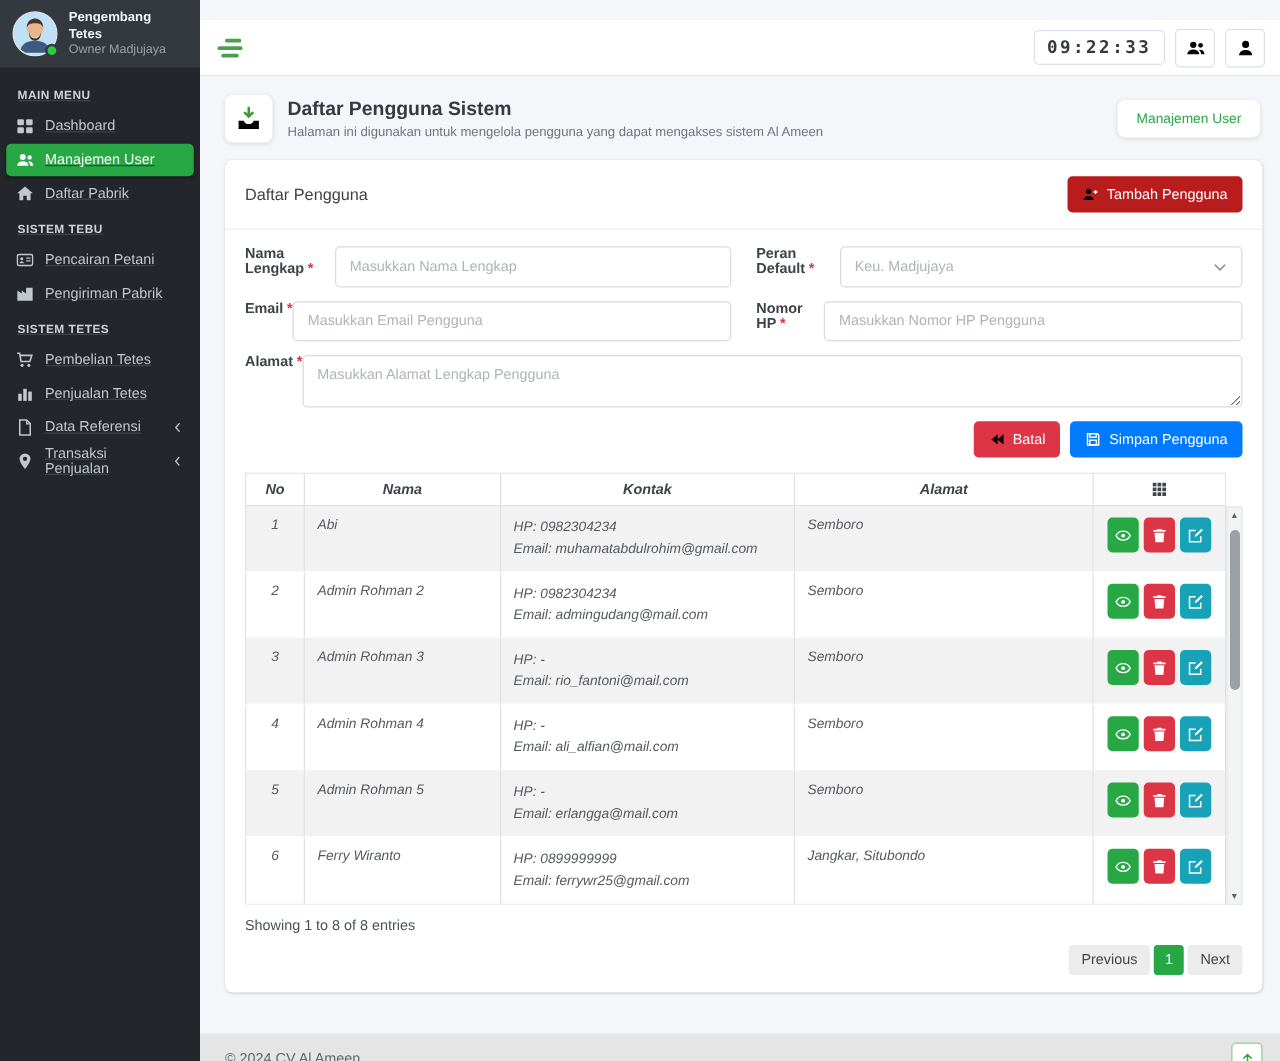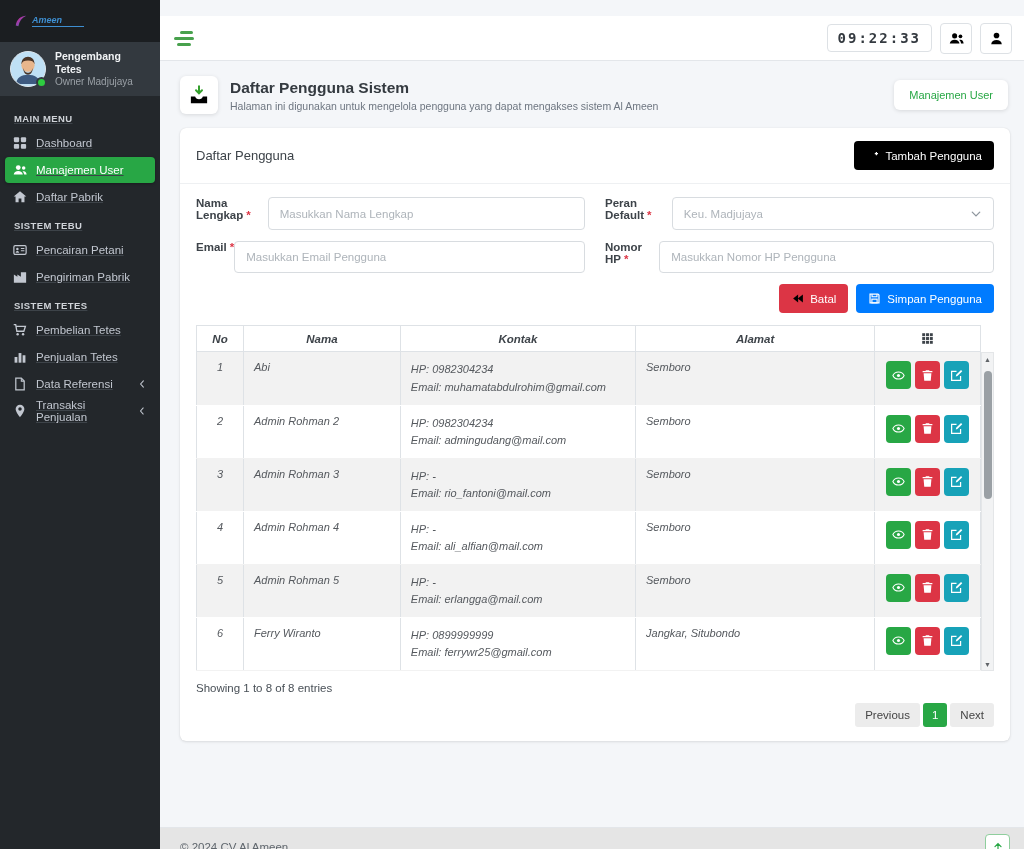--- a/index.html
+++ b/index.html
@@ -46,21 +46,21 @@
   .ph-title { font-size:15.5px; font-weight:bold; color:#343a40; }
   .ph-sub { font-size:10.5px; color:#6e7681; margin-top:3px; }
   .breadcrumb-card { margin-left:auto; background:#fff; border-radius:6px; box-shadow:0 1px 4px rgba(0,0,0,.12); padding:9px 15px; font-size:11px; color:#28a745; cursor:pointer; }
 
   
   .card { margin:2px 14px 0 20px; background:#fff; border-radius:6px; box-shadow:0 0 1px rgba(0,0,0,.13), 0 1px 3px rgba(0,0,0,.1); padding-bottom:14px; }
   .card-header { display:flex; align-items:center; padding:13px 16px; border-bottom:1px solid #eef0f2; }
   .card-title { font-size:13px; color:#3d4349; }
   .btn { display:inline-flex; align-items:center; gap:6px; border:none; border-radius:4px; font-family:"Liberation Sans",sans-serif; font-size:11.5px; color:#fff; padding:8px 12px; cursor:pointer; }
   .btn svg { width:13px; height:13px; }
-  .btn-teal { background:#000000; margin-left:auto;align-items:flex-end; }
+  .btn-teal { background:#b91c1c; margin-left:auto;align-items:flex-end; }
   .btn-red { background:#dc3545; }
   .btn-blue { background:#007bff; }
 
   .form-wrap { padding:13px 16px 0; }
   .form-grid { display:grid; grid-template-columns:1fr 1fr; column-gap:20px; row-gap:11px; }
   .field { display:flex; }
   .field-label { font-size:11.5px; font-weight:bold; color:#3d4349; margin-bottom:6px; }
   .req { color:#dc3545; margin-left:3px; }
   .text-input, .select-box, .textarea-box {
     border:1px solid #d8dce0; border-radius:4px; background:#fff; font-family:"Liberation Sans",sans-serif;
@@ -209,26 +209,20 @@
         <path d="M8 1v5.4M5.6 4.2L8 6.6l2.4-2.4" fill="none" stroke="currentColor" stroke-width="1.6" stroke-linecap="round"></path>
         <path d="M1.5 9.2h3.4c.3 1.3 1.5 2.2 3.1 2.2s2.8-.9 3.1-2.2h3.4v5.3h-13z"></path>
       </symbol>
     <symbol id="i-up" viewBox="0 0 16 16">
         <path d="M8 13.5V3.5M4 7.5L8 3.5l4 4" fill="none" stroke="currentColor" stroke-width="1.6" stroke-linecap="round"></path>
       </symbol>
   </defs>
 </svg>
 
 <aside class="sidebar">
-  <div class="brand">
-    <svg class="brand-swoosh" viewBox="0 0 16 16">
-        <path d="M2 13C3 6 8 2 14 2 9 4 6 8 5 14z" fill="url(#swoosh-grad)"></path>
-      </svg>
-    <span class="brand-text">Ameen</span>
-  </div>
   <div class="user-panel">
     <div class="avatar-wrap">
       <div class="avatar">
         <svg viewBox="0 0 36 36" width="34" height="34">
           <circle cx="18" cy="18" r="18" fill="#bfe0f5"></circle>
           <circle cx="18" cy="14" r="7" fill="#e8b68c"></circle>
           <path d="M11 13c0-5 3-8 7-8s7 3 7 8c-1-3-3-4-7-4s-6 1-7 4z" fill="#4a3527"></path>
           <path d="M13 17c1 4 3 5 5 5s4-1 5-5c0 3-1 7-5 7s-5-4-5-7z" fill="#4a3527"></path>
           <path d="M5 34c1-7 6-10 13-10s12 3 13 10z" fill="#3d5a80"></path>
         </svg>
@@ -370,20 +364,24 @@
           </div>
         </div>
         <div class="field">
           <label class="field-label"><span>Email</span><span class="req">*</span></label>
           <input class="text-input" placeholder="Masukkan Email Pengguna" style="">
         </div>
         <div class="field">
           <label class="field-label"><span>Nomor HP</span><span class="req">*</span></label>
           <input class="text-input" placeholder="Masukkan Nomor HP Pengguna" style="">
         </div>
+        <div class="field full">
+          <label class="field-label"><span>Alamat</span><span class="req">*</span></label>
+          <textarea class="textarea-box" placeholder="Masukkan Alamat Lengkap Pengguna" style=""></textarea>
+        </div>
       </div>
       <div class="form-actions">
         <button class="btn btn-red">
           <svg>
               <use href="#i-back"></use>
             </svg>
           <span>Batal</span>
         </button>
         <button class="btn btn-blue">
           <svg>

